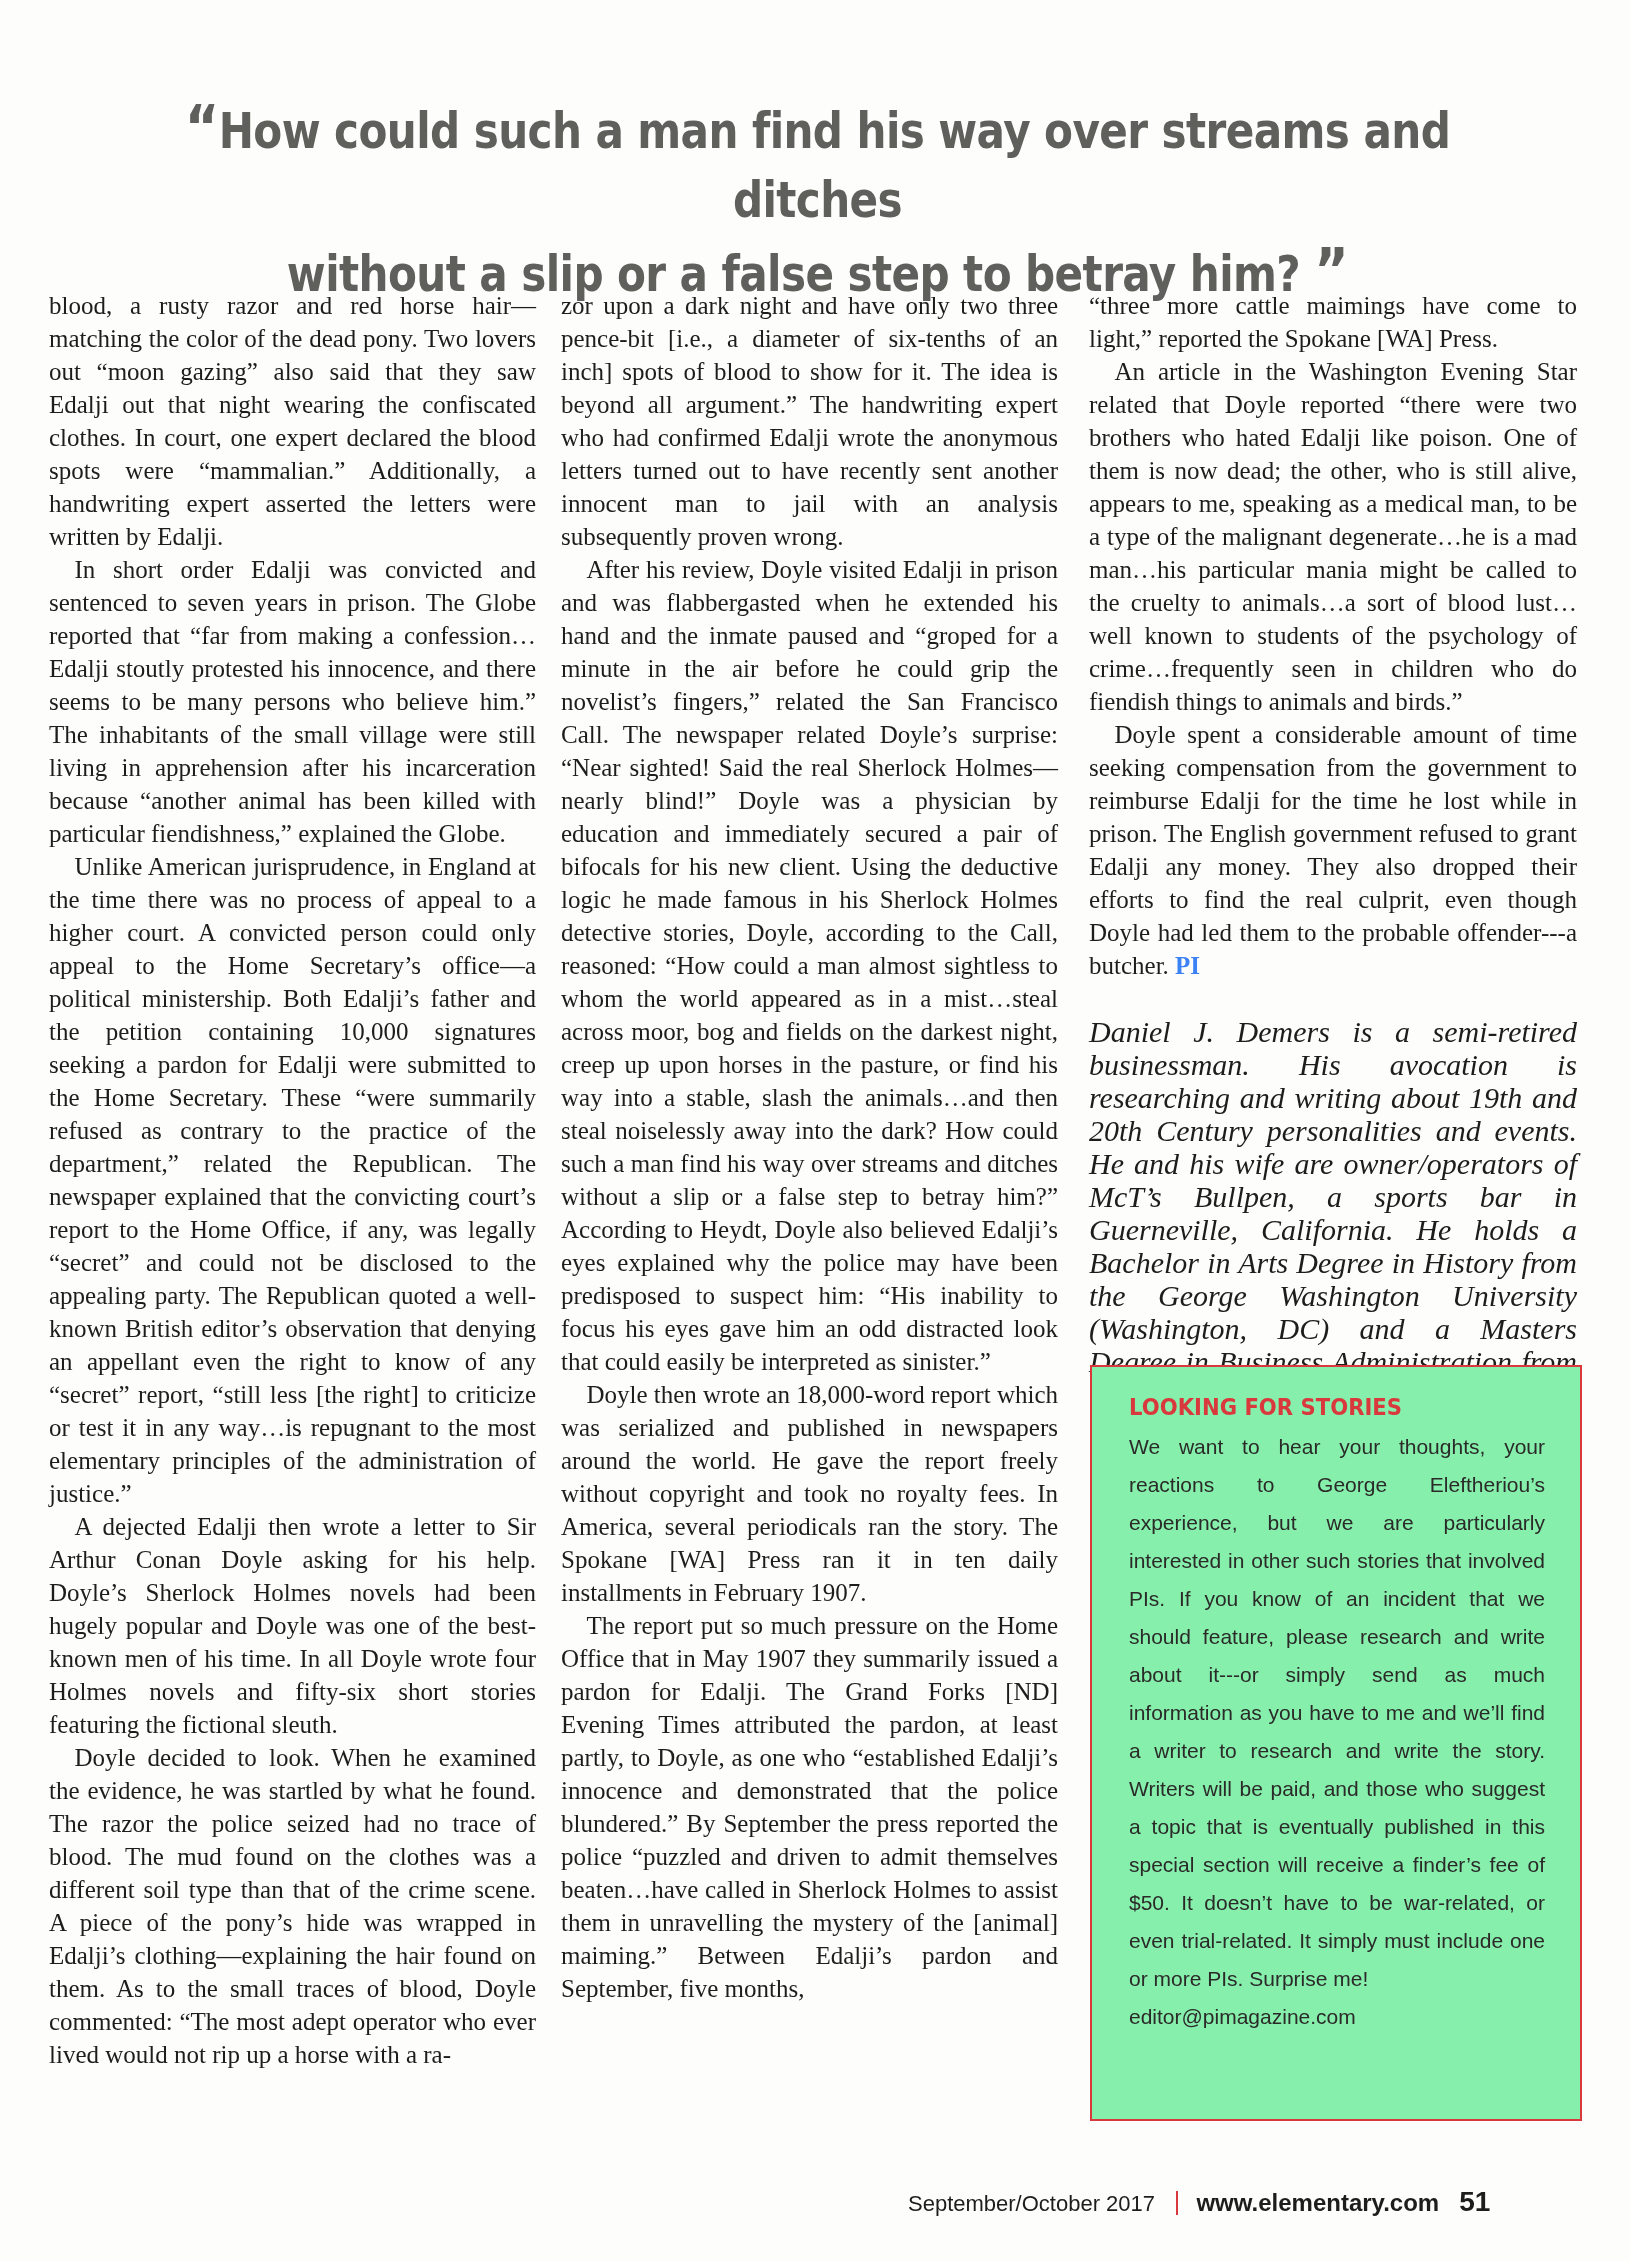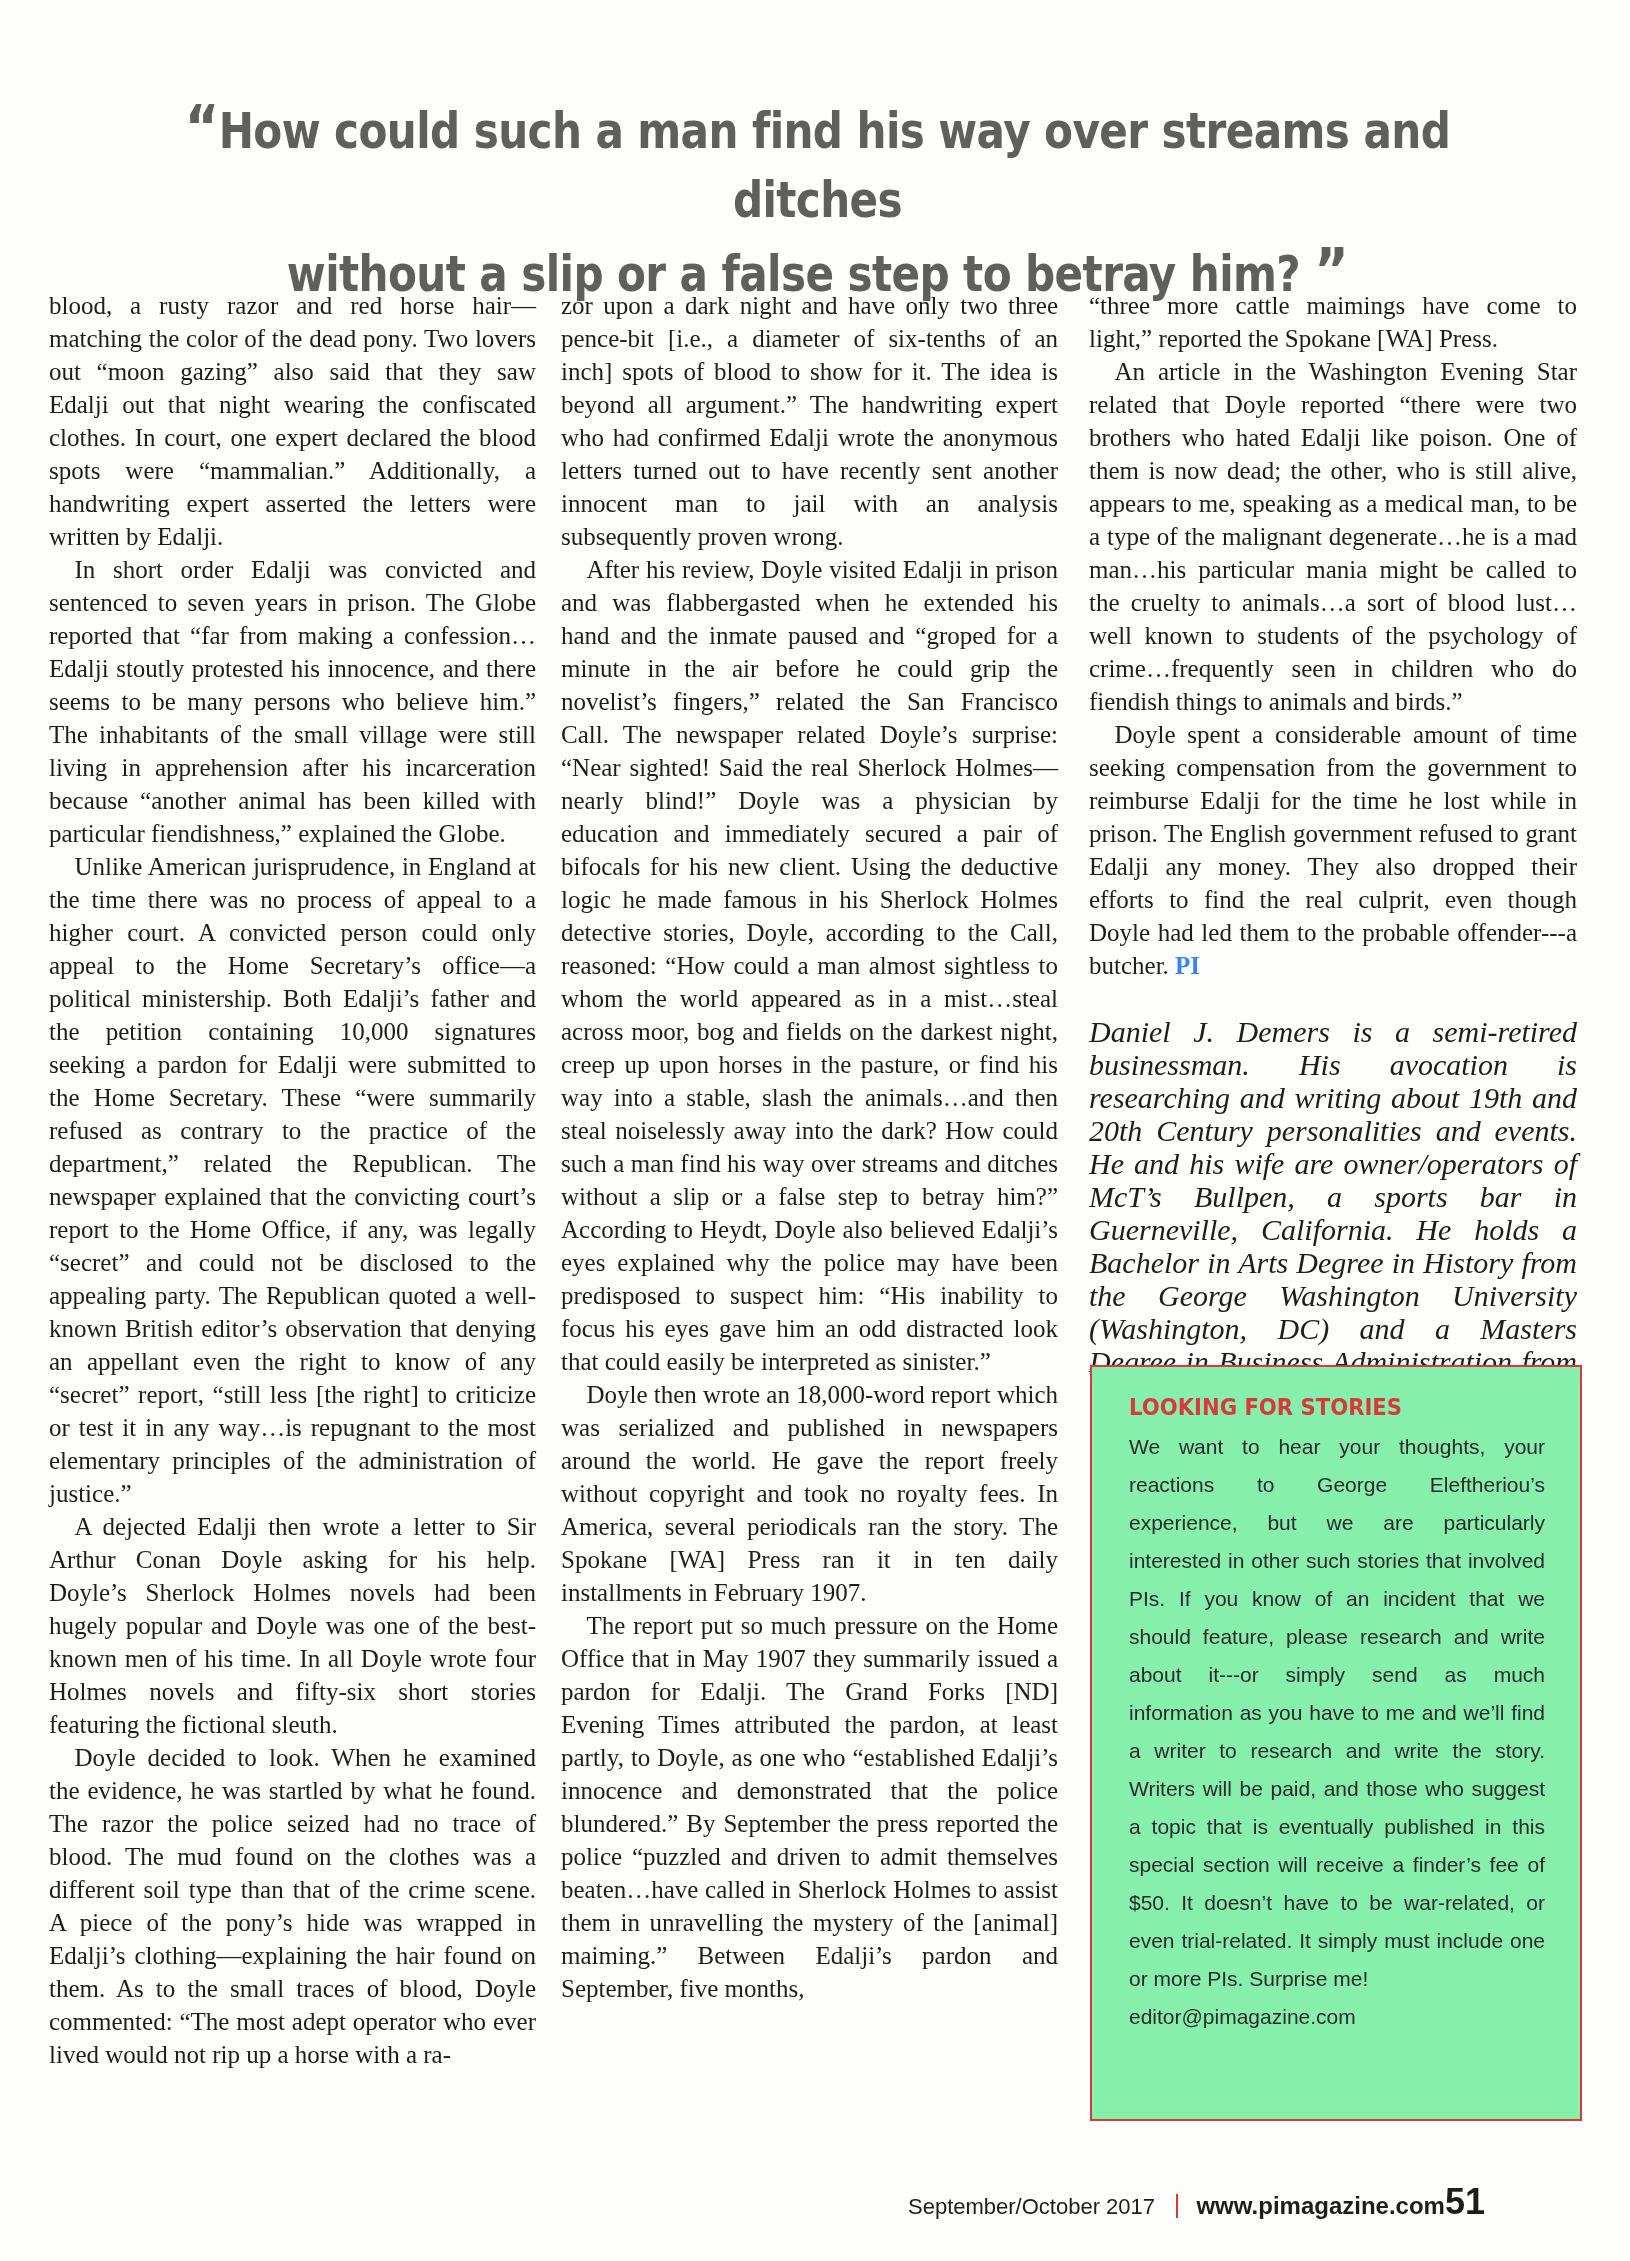--- a/index.html
+++ b/index.html
@@ -43,21 +43,21 @@
     line-height: 38px; color: #2a2a28; text-align: justify; font-weight: 300;
   }
   .footer {
     position: absolute; top: 2184px; left: 908px; height: 35px;
     font-family: "Liberation Sans", "DejaVu Sans", sans-serif; font-size: 22px; line-height: 35px;
     white-space: nowrap; color: #1d1d1b;
   }
   .footer .issue { display: inline-block; }
   .footer .sep { display: inline-block; width: 2.1px; height: 24px; background: #d9383c; margin: 0 18.3px 0 21px; vertical-align: -4.2px; }
   .footer .site { font-weight: bold; font-size: 24px; }
-  .footer .page { font-weight: bold; font-size: 36px; }
+  .footer .page { font-weight: bold; font-size: 28px; margin-left: 20px; }
 </style>
 </head>
 <body>
 
 <div class="pullquote">
   <div>
     <span class="qmark">“</span><span>How could such a man find his way over streams and ditches</span>
   </div>
   <div>
     <span>without a slip or a false step to betray him?</span>
@@ -90,15 +90,15 @@
 
 <div class="sidebar-box">
   <div class="sidebar-title">LOOKING FOR STORIES</div>
   <div class="sidebar-body">
     <span>We want to hear your thoughts, your reactions to George Eleftheriou’s experience, but we are particularly interested in other such stories that involved PIs. If you know of an incident that we should feature, please research and write about it---or simply send as much information as you have to me and we’ll find a writer to research and write the story. Writers will be paid, and those who suggest a topic that is eventually published in this special section will receive a finder’s fee of $50. It doesn’t have to be war-related, or even trial-related. It simply must include one or more PIs. Surprise me!</span><br>
     <span>editor@pimagazine.com</span>
   </div>
 </div>
 
 <div class="footer">
-  <span class="issue">September/October 2017</span><span class="sep"></span><span class="site">www.pimagazine.com</span><span class="page">51</span>
+  <span class="issue">September/October 2017</span><span class="sep"></span><span class="site">www.elementary.com</span><span class="page">51</span>
 </div>
 
 
 </body></html>

